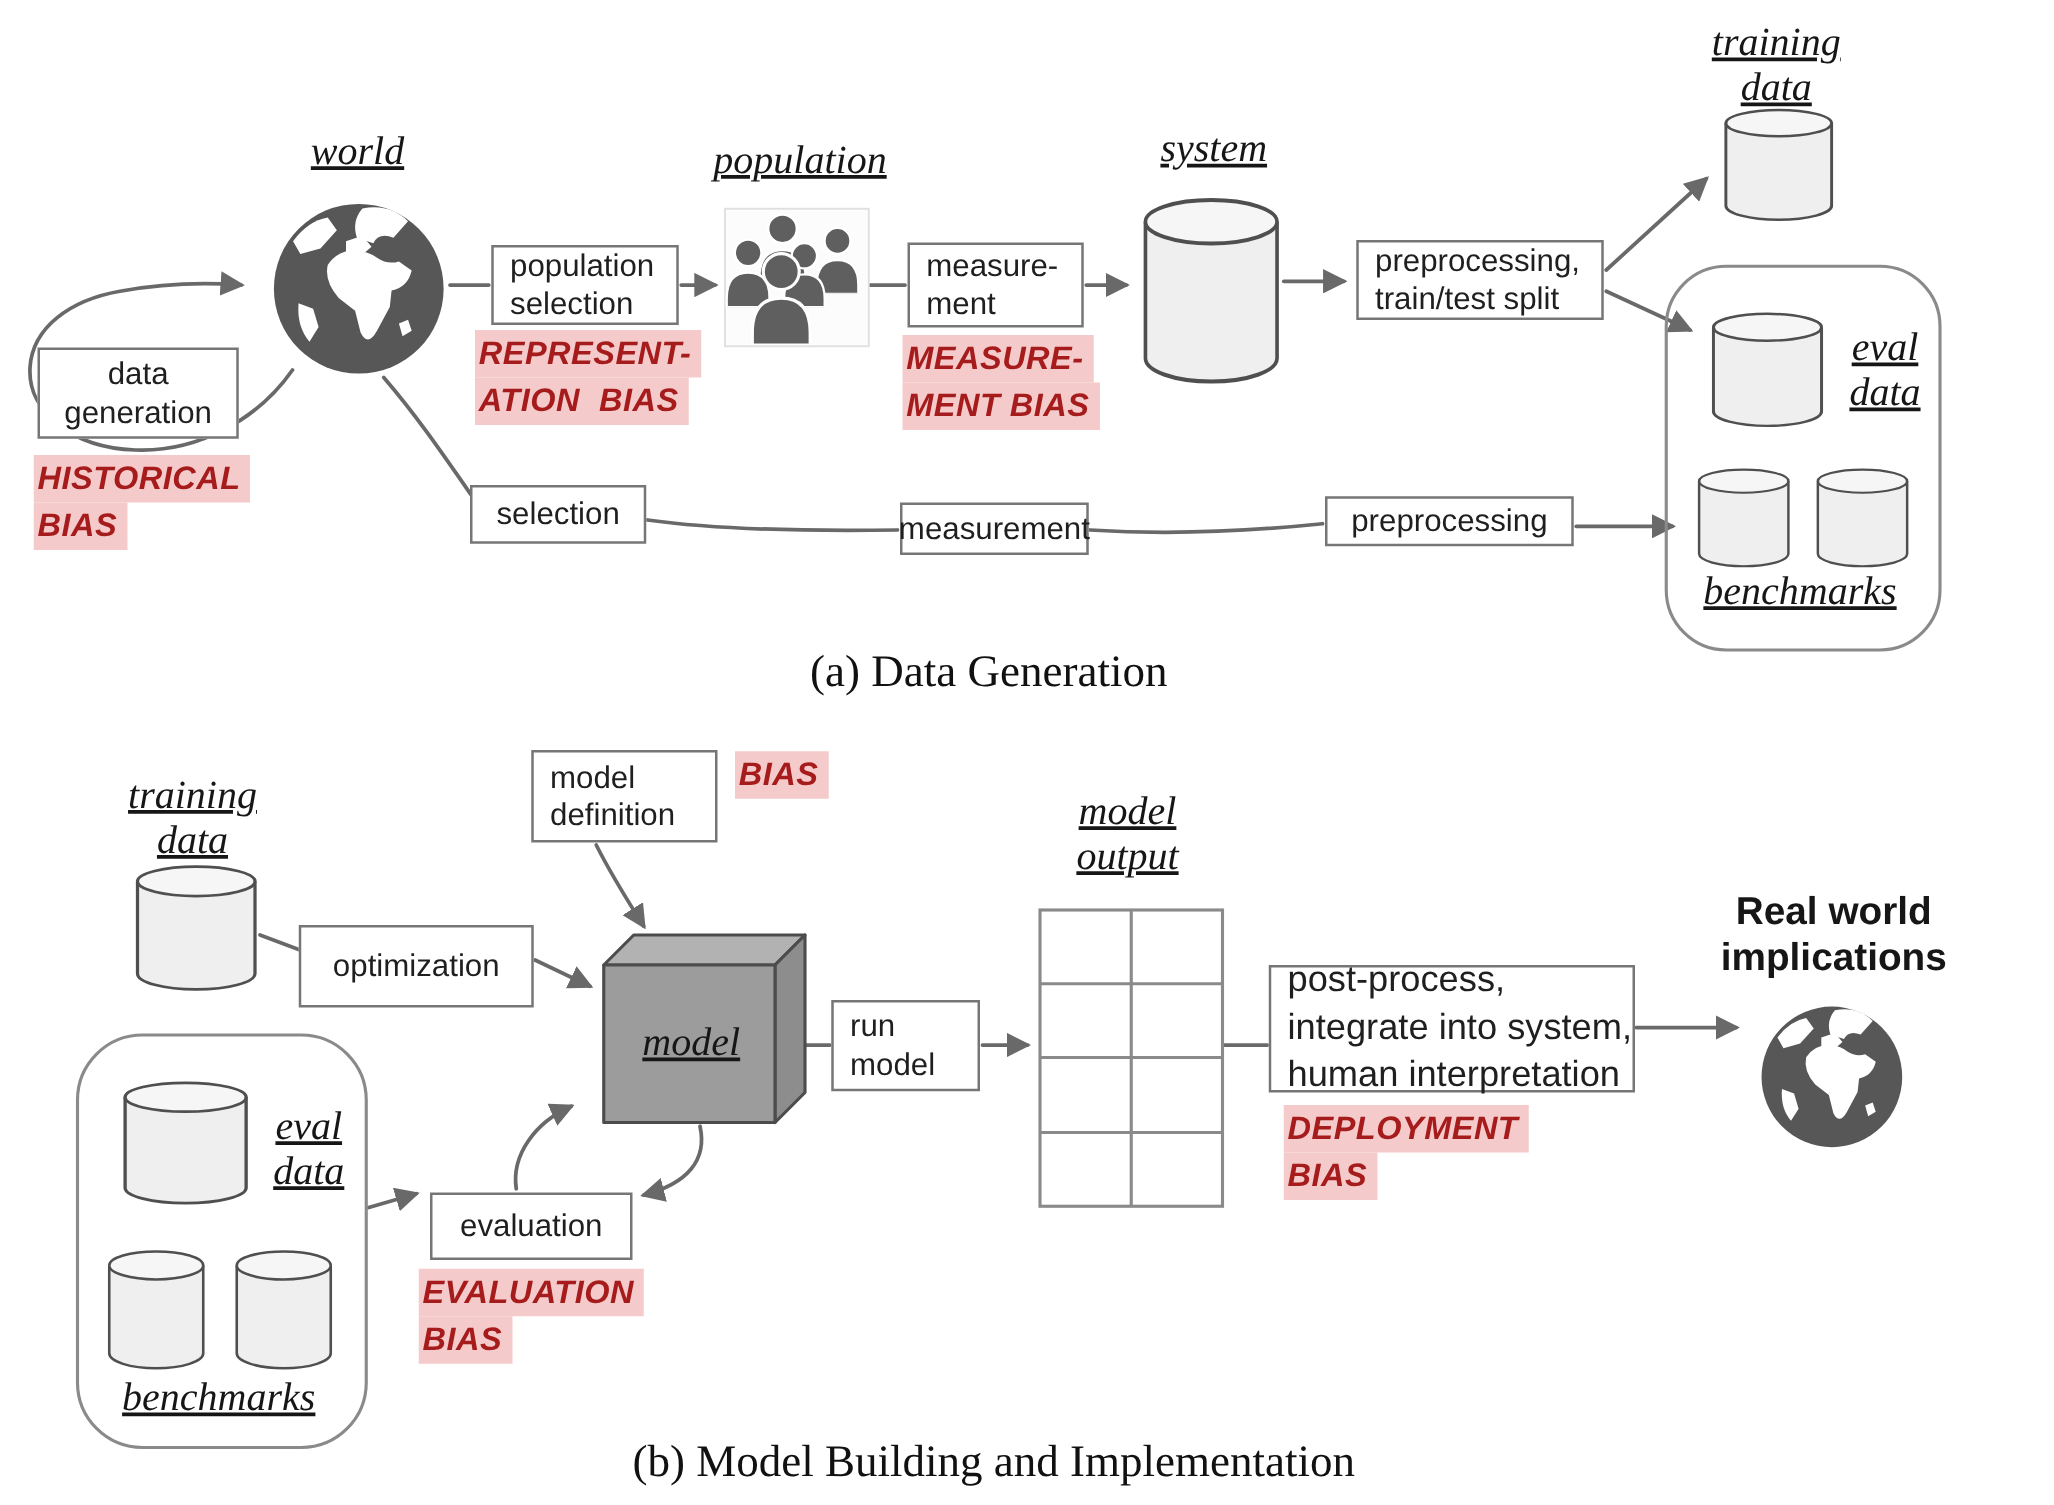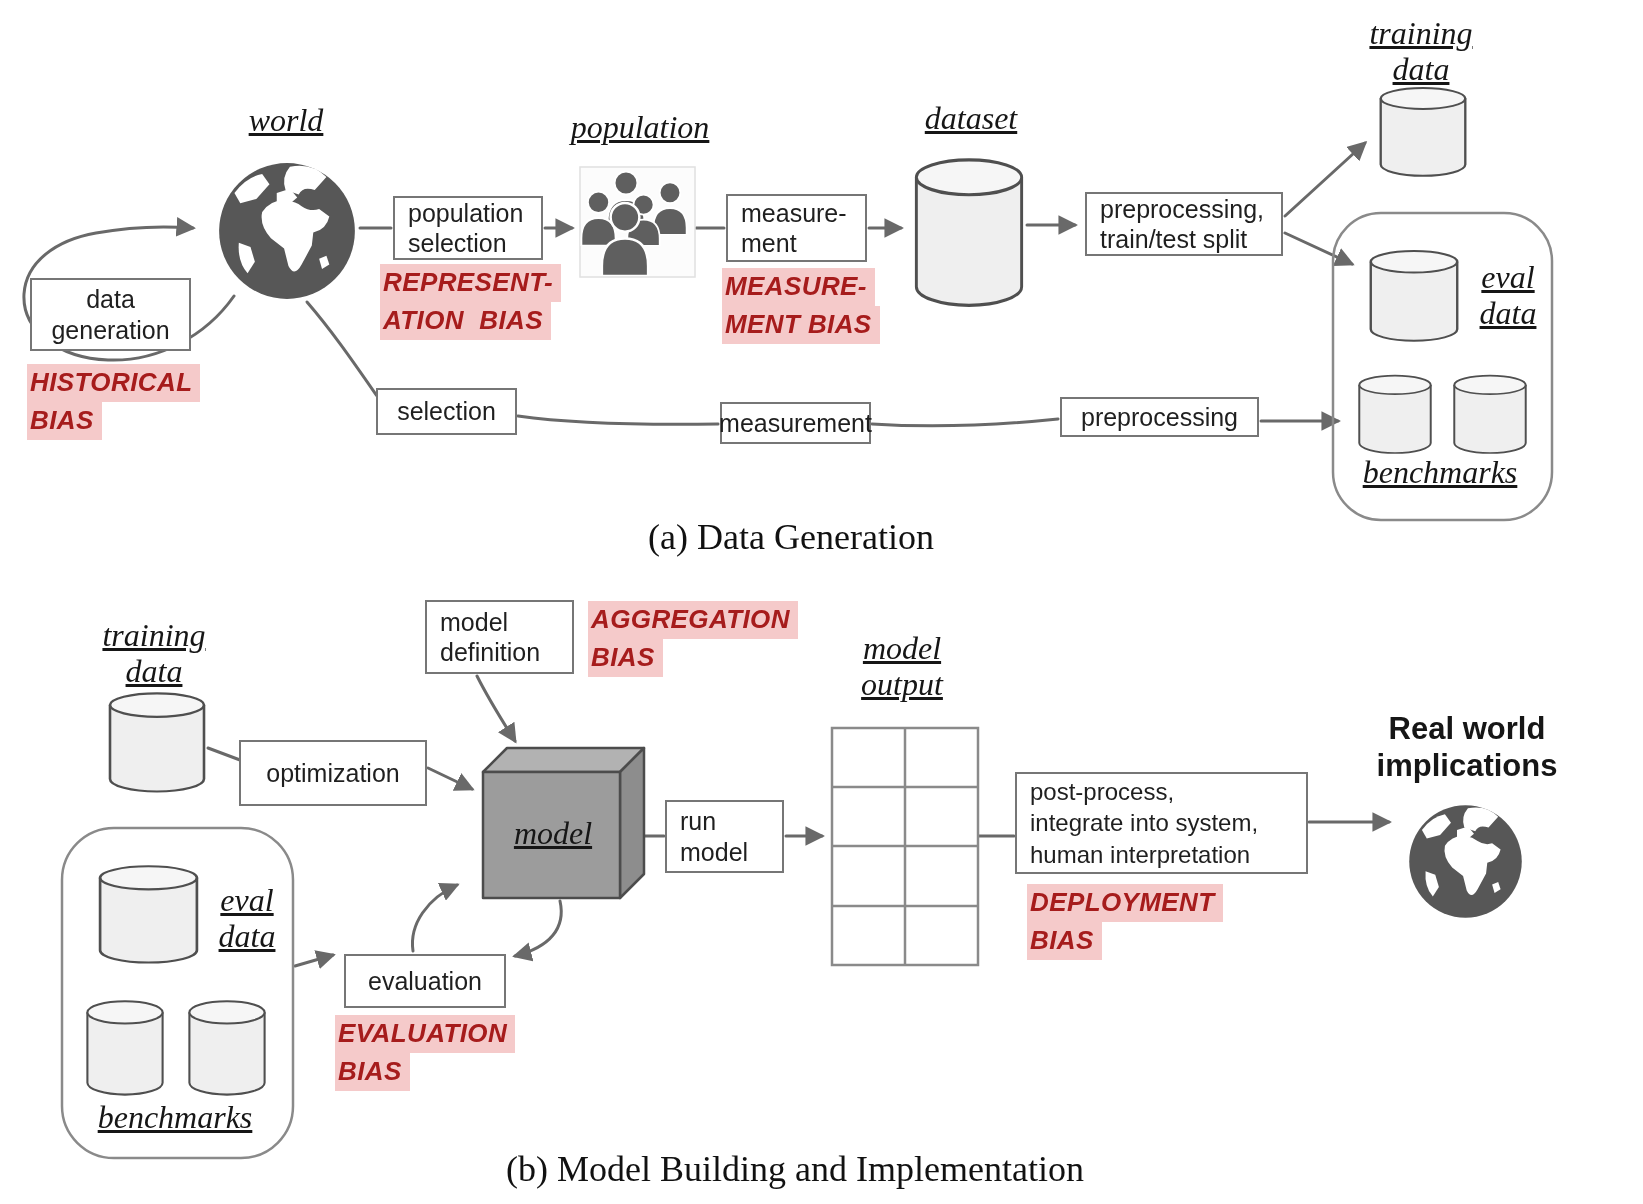--- a/index.html
+++ b/index.html
@@ -15,21 +15,21 @@
   .cyl-body{fill:var(--cylinder-fill,#efefef);stroke:#4f4f4f;stroke-width:2.6;}
   .cyl-top{fill:#f6f6f6;stroke:#4f4f4f;stroke-width:2.6;}
 
   
   .pbox{position:absolute;box-sizing:border-box;background:#fff;
         border:2px solid var(--box-border,#767676);color:#1f1f1f;
         font:25px/1.22 "Liberation Sans",sans-serif;
         display:flex;align-items:center;justify-content:center;
         text-align:center;white-space:pre-line;}
   .pbox.la{justify-content:flex-start;text-align:left;padding-left:13px;}
-  .pbox.small{font-size:24px;line-height:1.3;}
+  .pbox.small{font-size:29px;line-height:1.3;}
 
   
   .stage{position:absolute;font:italic 32px/1.12 "Liberation Serif",serif;color:#161616;
          text-align:center;white-space:pre-line;transform:translateX(-50%);text-decoration:underline;}
 
   
   .bias{position:absolute;font:italic bold 26px/1.3 "Liberation Sans",sans-serif;
         color:var(--bias-text,#a61c1c);letter-spacing:.4px;}
   .bias span{display:table;background:var(--bias-highlight,#f5caca);
              padding:2px 8px 2px 3px;white-space:pre;}
@@ -135,21 +135,21 @@
       <rect x="832" y="728" width="146" height="237" fill="#fff"></rect>
       <line x1="905" y1="728" x2="905" y2="965"></line>
       <line x1="832" y1="787" x2="978" y2="787"></line>
       <line x1="832" y1="846" x2="978" y2="846"></line>
       <line x1="832" y1="906" x2="978" y2="906"></line>
     </g>
   </svg>
 
   <div class="stage" style="left:286px;top:103px">world</div>
   <div class="stage" style="left:640px;top:110px">population</div>
-  <div class="stage" style="left:971px;top:101px">dataset</div>
+  <div class="stage" style="left:971px;top:101px">system</div>
   <div class="stage" style="left:1421px;top:16px">training
 data</div>
   <div class="stage" style="left:1508px;top:260px">eval
 data</div>
   <div class="stage" style="left:1440px;top:455px">benchmarks</div>
 
   <div class="pbox" style="left:30px;top:278px;width:161px;height:73px">data
 generation</div>
   <div class="pbox la" style="left:393px;top:196px;width:150px;height:64px">population
 selection</div>
@@ -191,21 +191,20 @@
   <div class="pbox la" style="left:425px;top:600px;width:149px;height:74px">model
 definition</div>
   <div class="pbox la" style="left:665px;top:800px;width:119px;height:73px">run
 model</div>
   <div class="pbox" style="left:344px;top:954px;width:162px;height:54px">evaluation</div>
   <div class="pbox la small" style="left:1015px;top:772px;width:293px;height:102px">post-process,
 integrate into system,
 human interpretation</div>
 
   <div class="bias" style="left:588px;top:601px">
-    <span>AGGREGATION</span>
       <span>BIAS</span>
   </div>
   <div class="bias" style="left:335px;top:1015px">
     <span>EVALUATION</span>
       <span>BIAS</span>
   </div>
   <div class="bias" style="left:1027px;top:884px">
     <span>DEPLOYMENT</span>
       <span>BIAS</span>
   </div>

